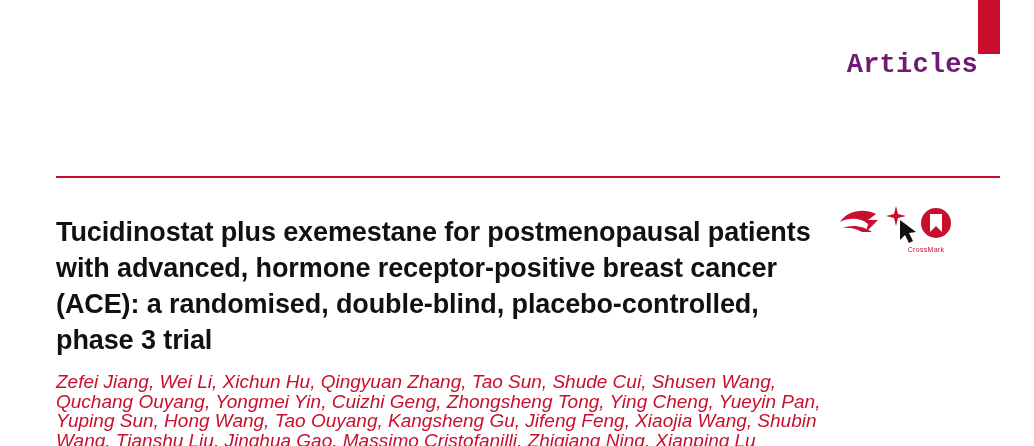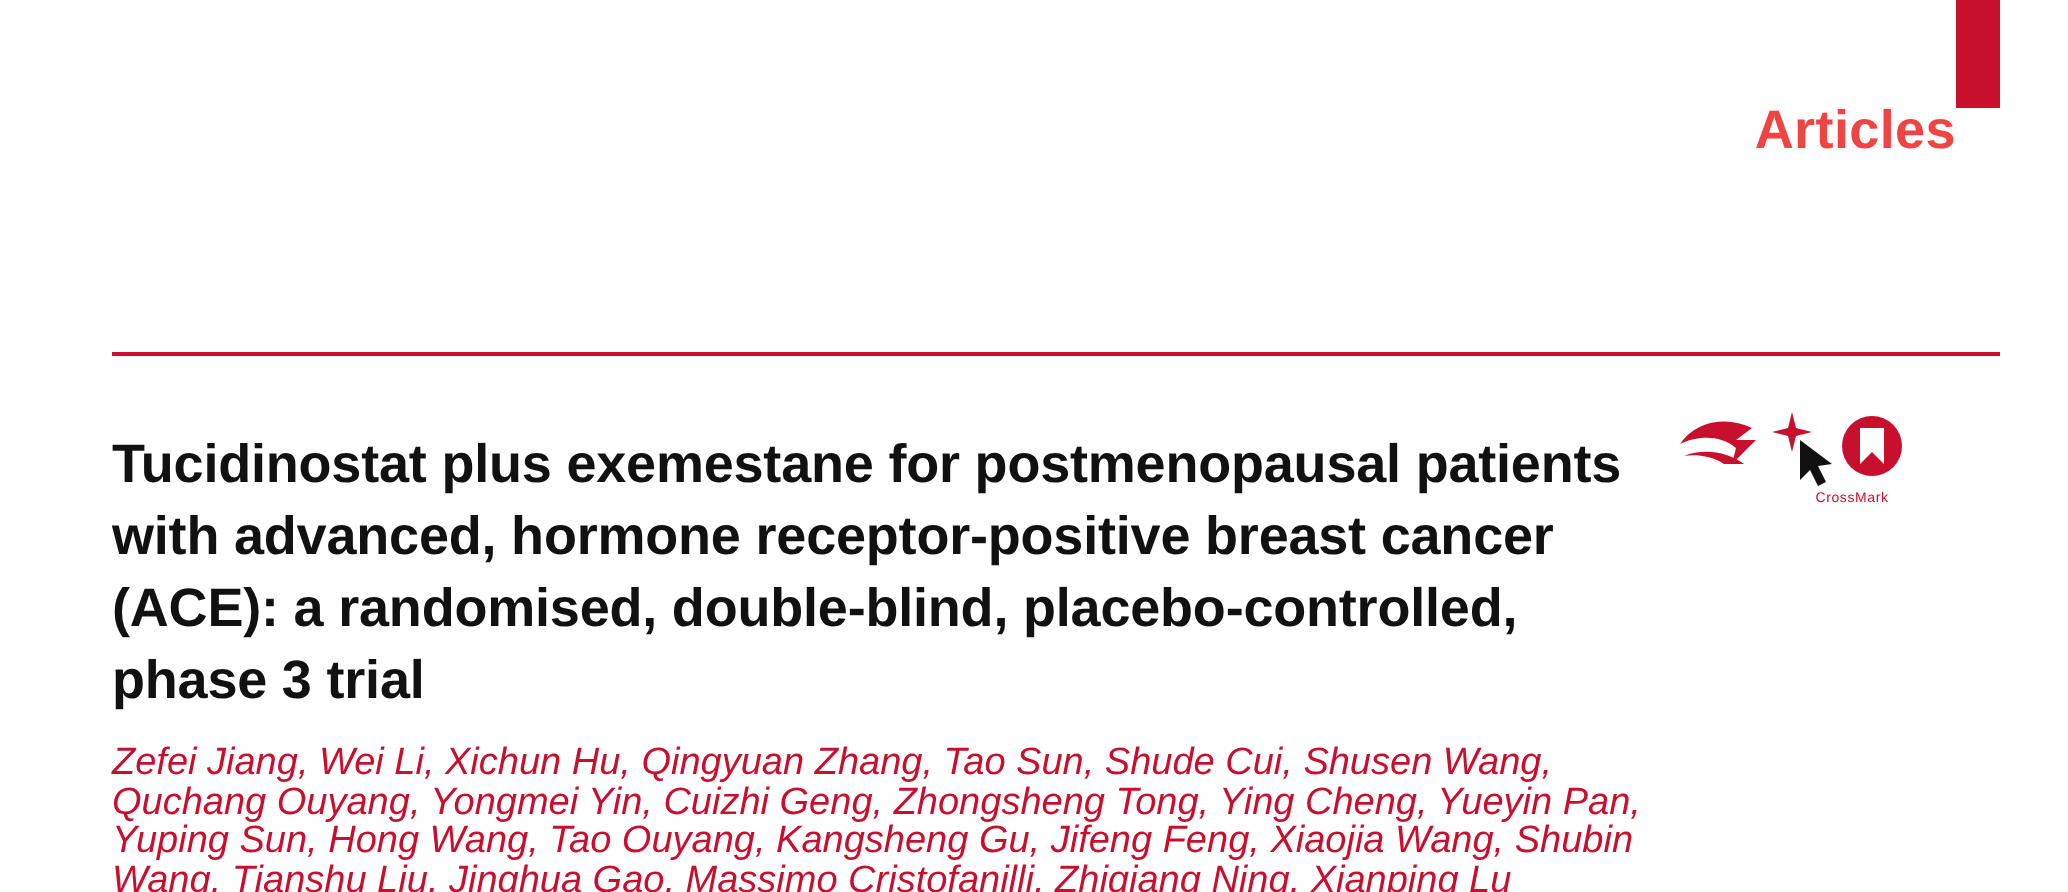--- a/index.html
+++ b/index.html
@@ -25,23 +25,23 @@
     background: #c8102e;
   }
 
   
   .running-head {
     position: absolute;
     top: 50px;
     right: 56px;
     font-size: 27px;
     font-weight: bold;
-    color: #ef4444;
+    color: #701a75;
     letter-spacing: 0.2px;
-    font-family: Liberation Sans, sans-serif;
+    font-family: Liberation Mono, monospace;
   }
 
   
   .rule {
     position: absolute;
     left: 56px;
     right: 34px;
     top: 176px;
     height: 2px;
     background: #c8102e;

